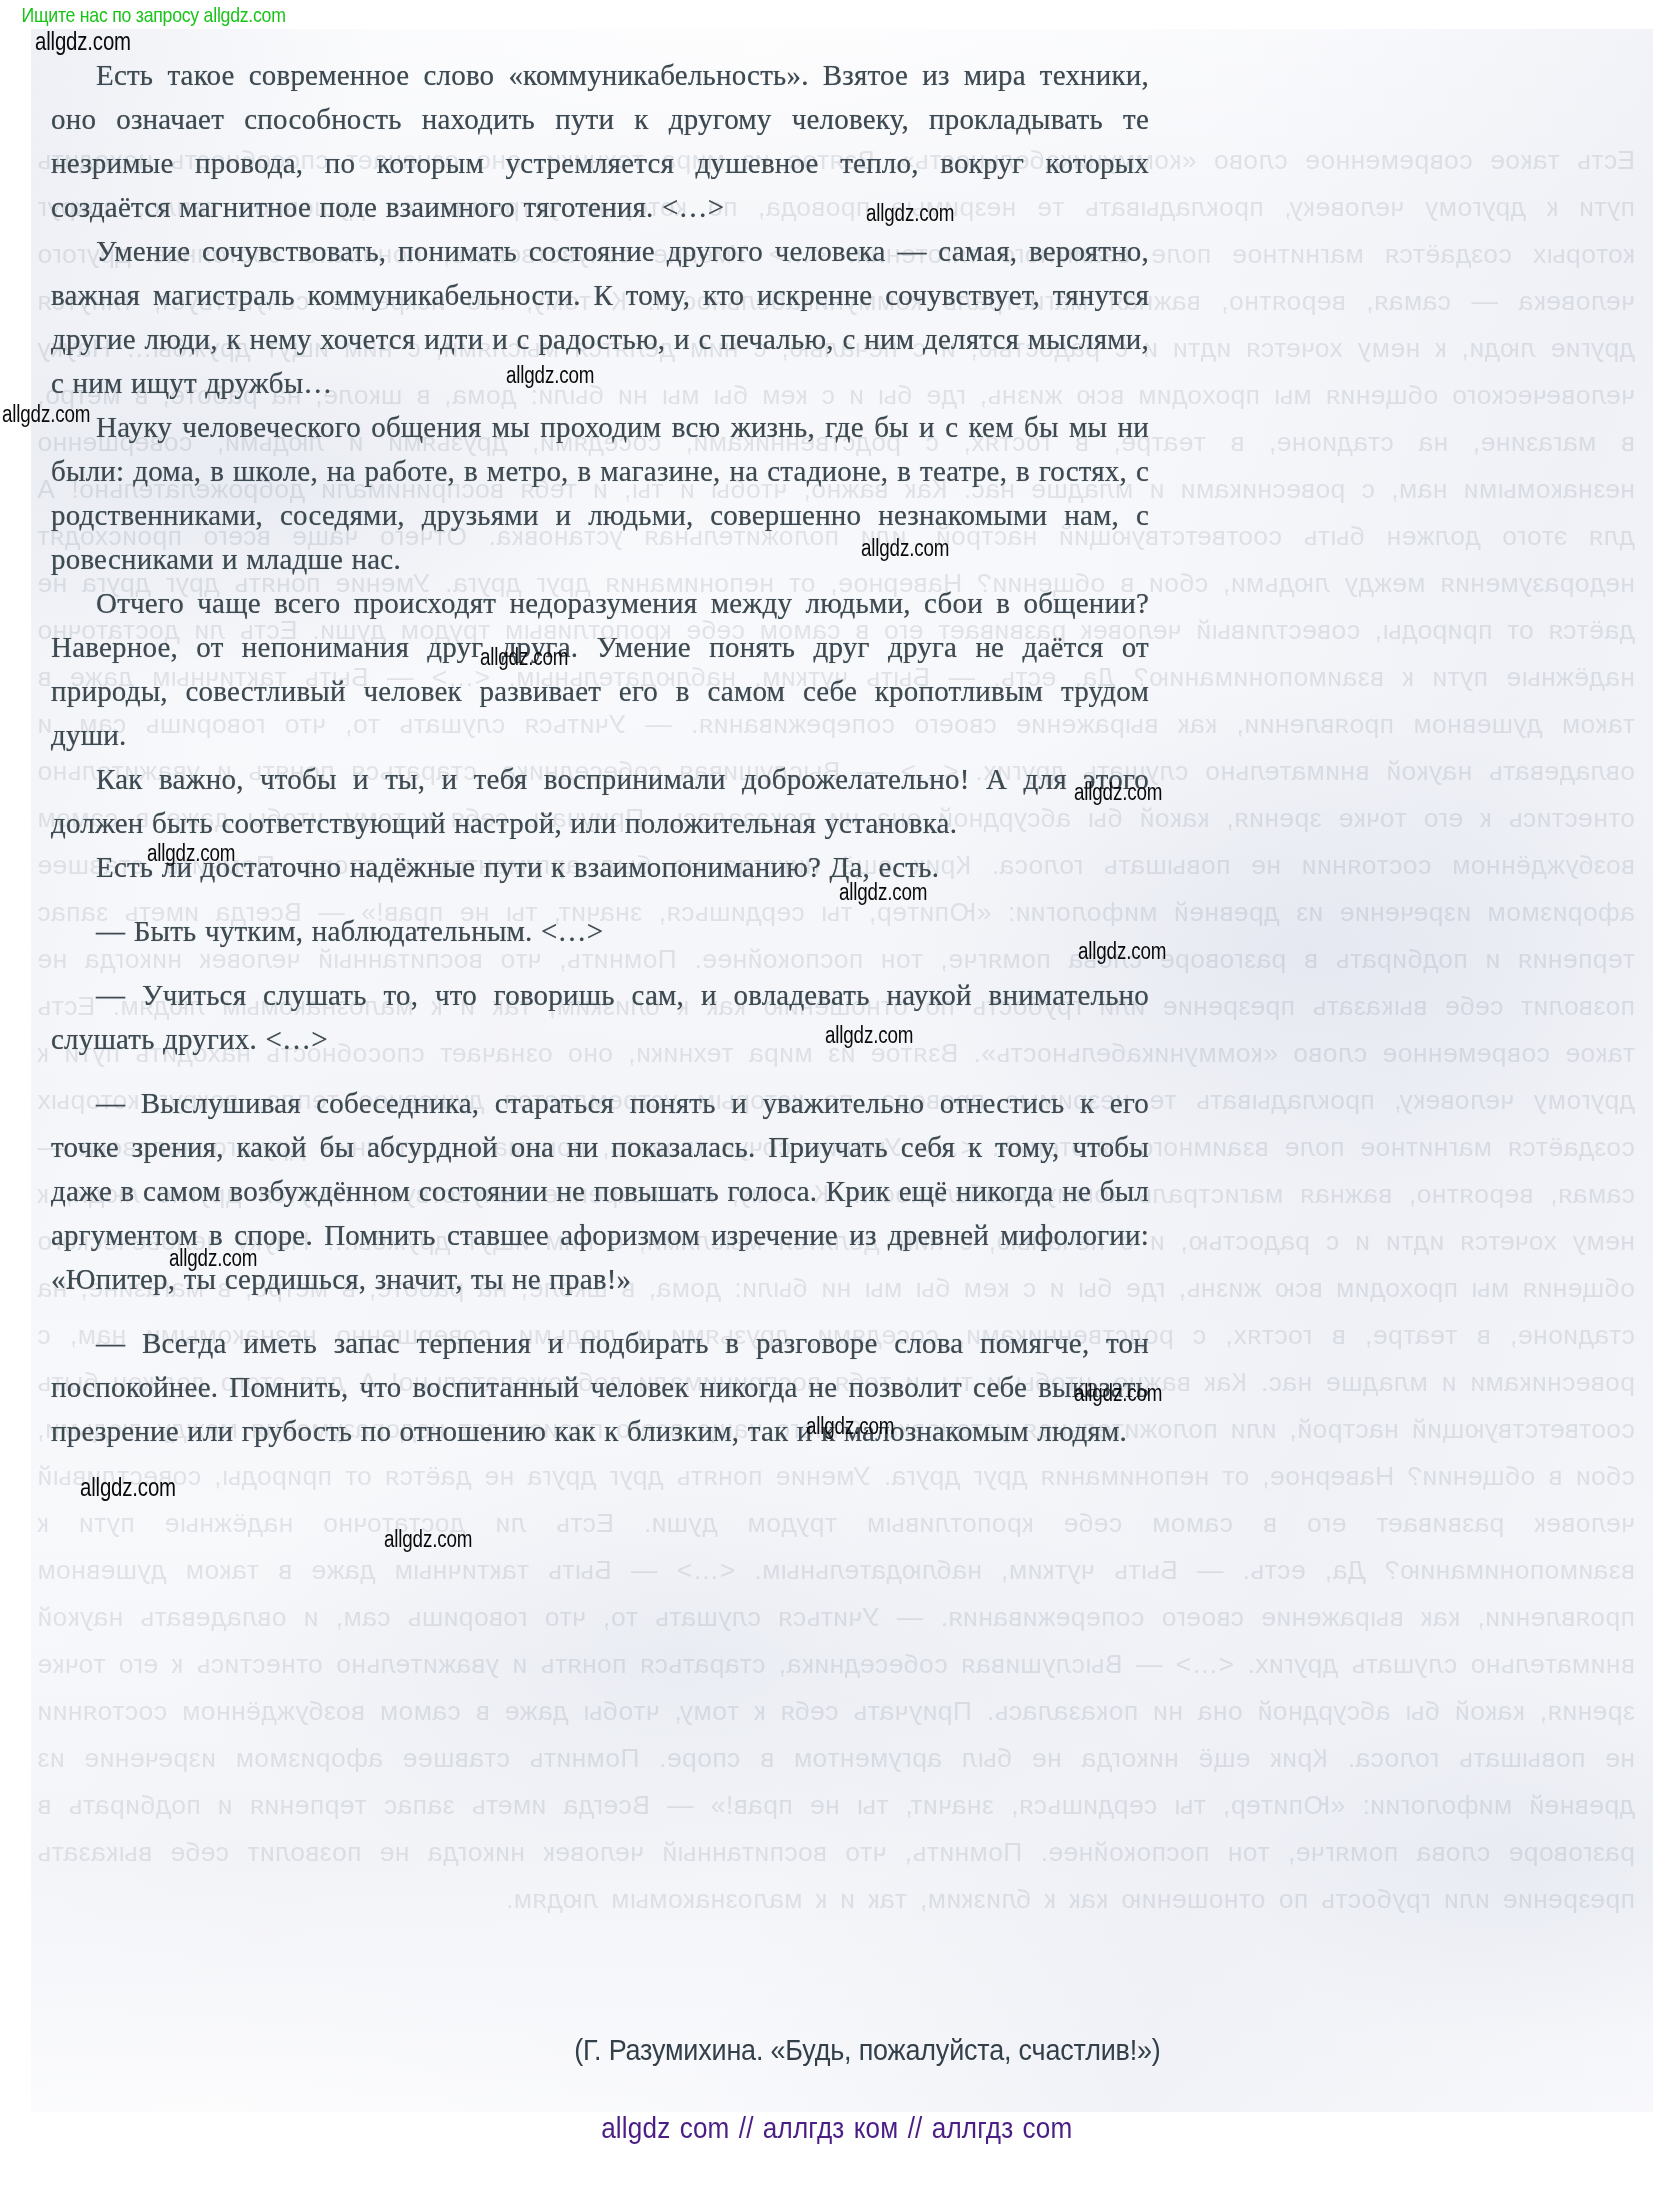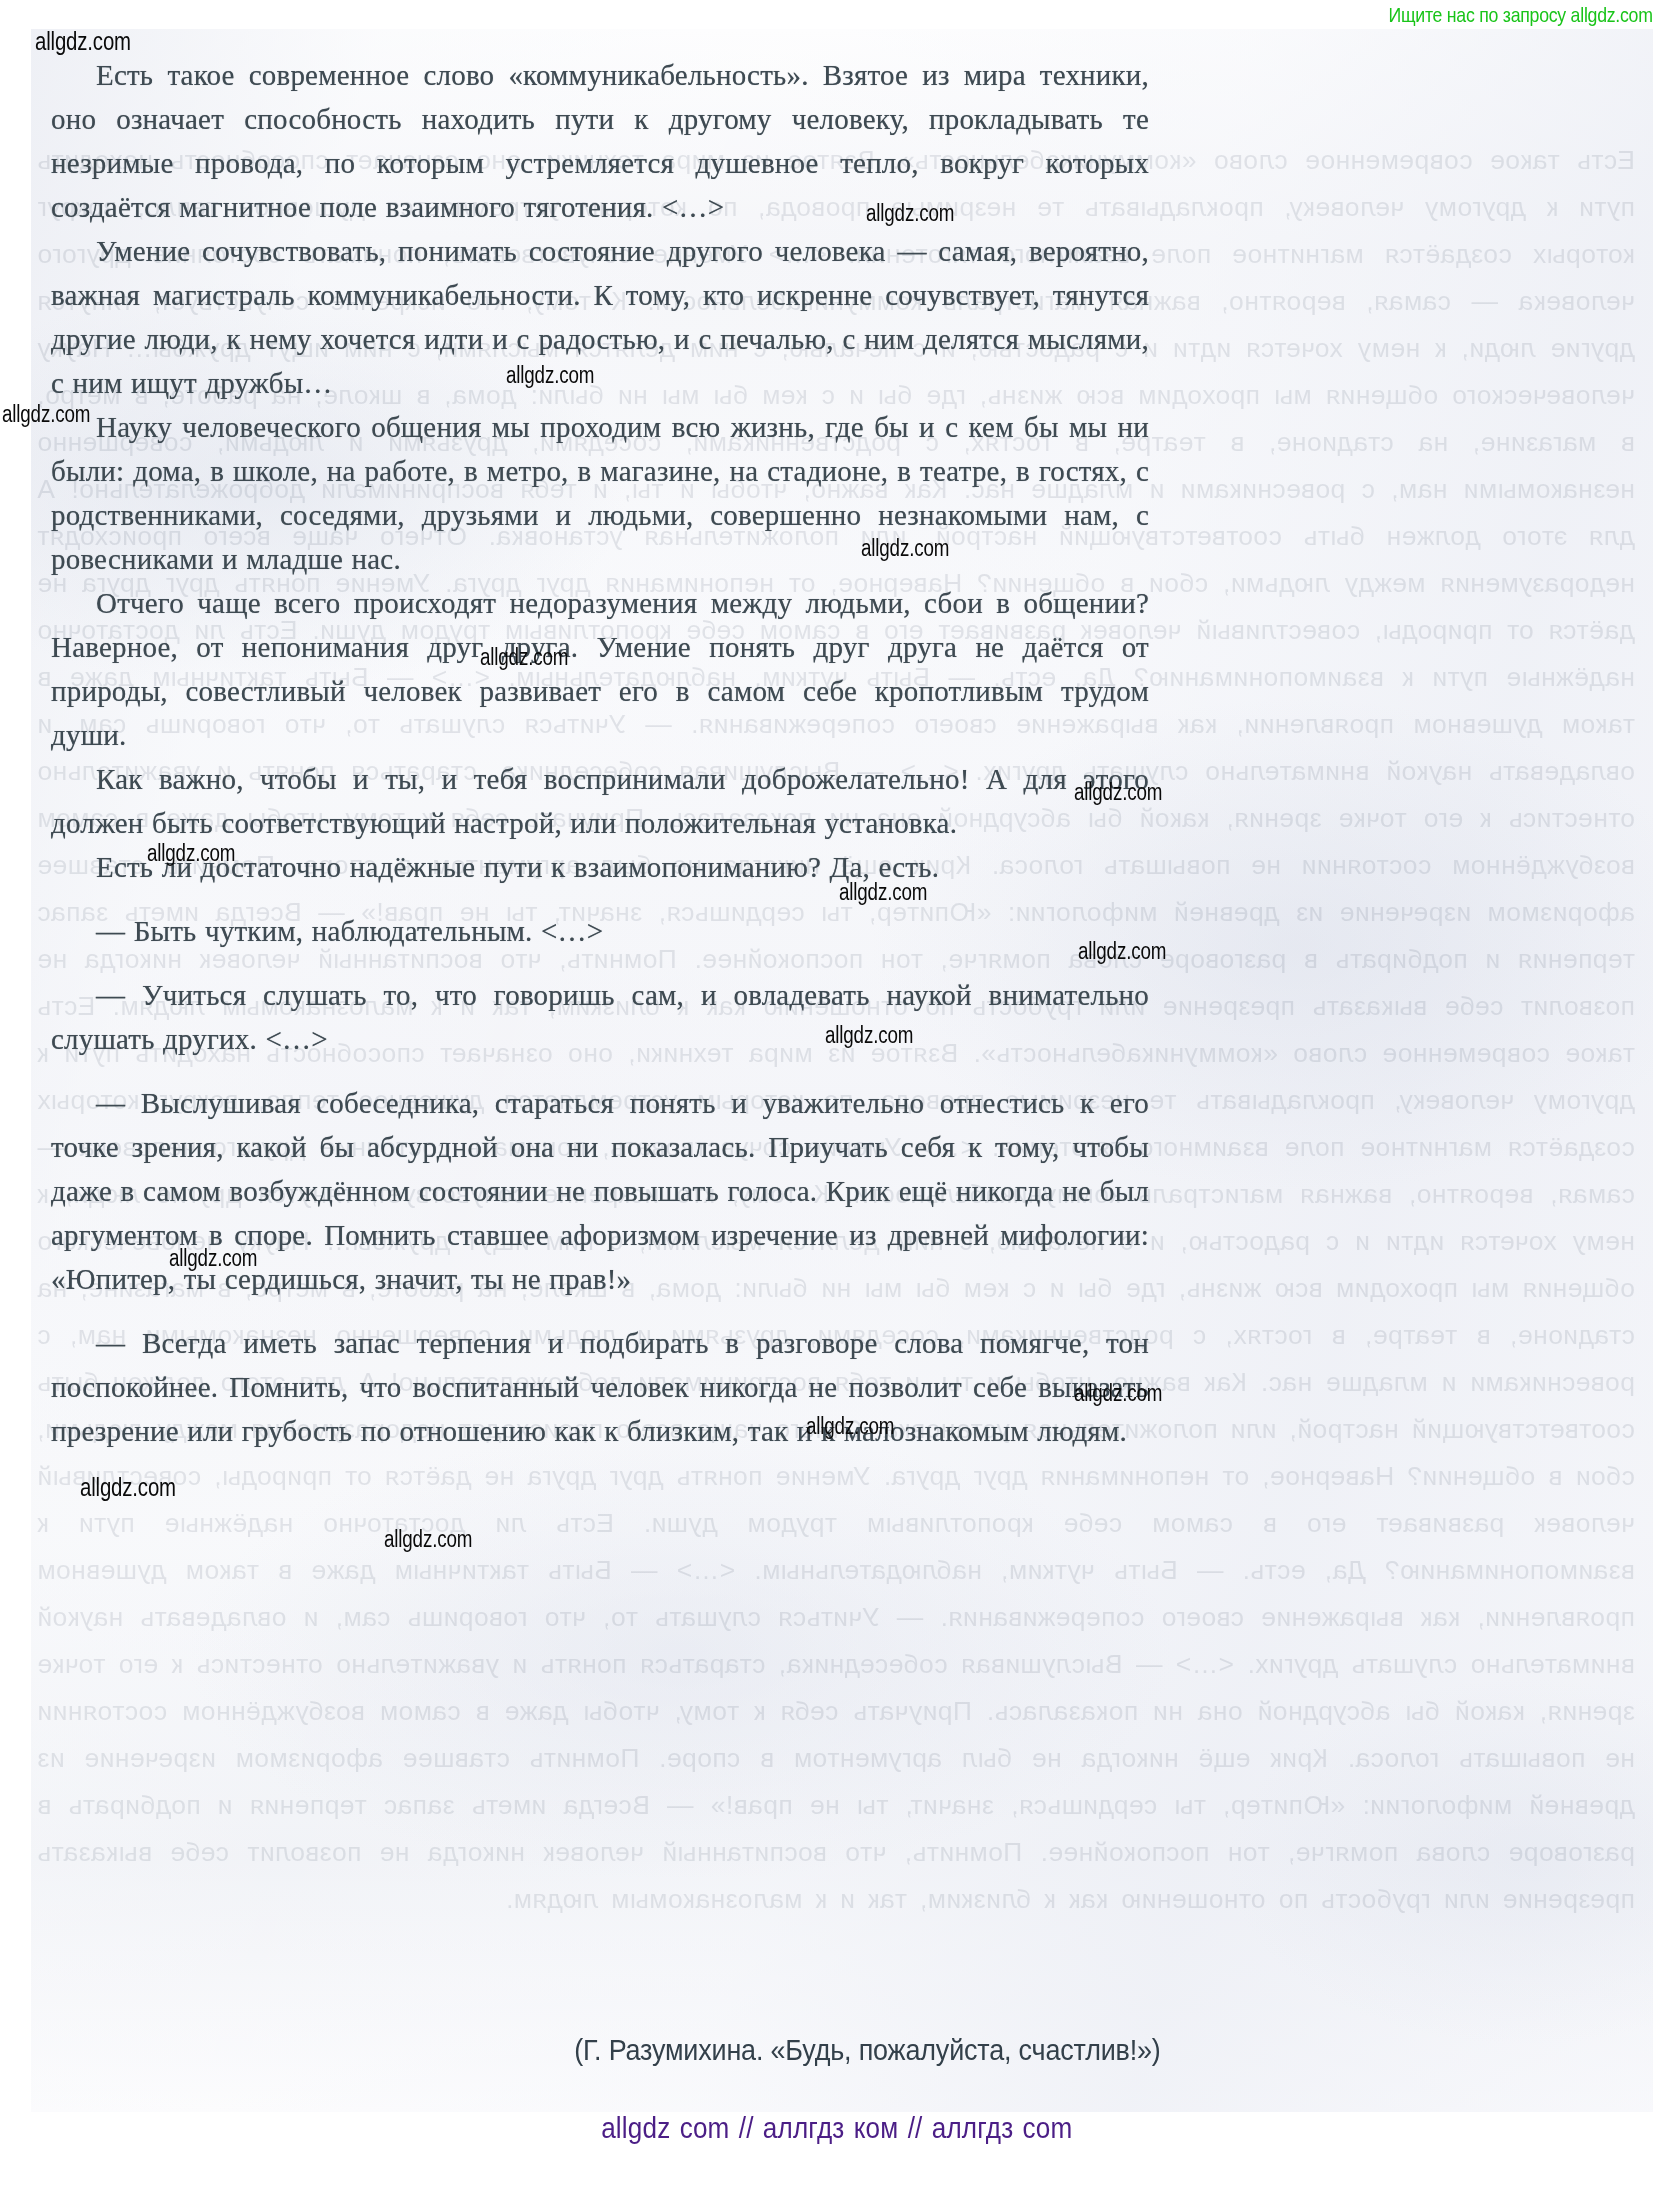--- a/index.html
+++ b/index.html
@@ -21,21 +21,21 @@
 
   
   .promo-banner {
     position: absolute;
     top: 0;
     left: 0;
     width: 1674px;
     height: 29px;
     display: flex;
     align-items: center;
-    justify-content: flex-end;
+    justify-content: flex-start;
     z-index: 40;
   }
   .promo-banner-text {
     font-family: "Liberation Sans", "DejaVu Sans", sans-serif;
     font-size: 20.6px;
     font-weight: 400;
     color: #19c419;
     letter-spacing: -0.3px;
     transform: scaleX(0.86);
     transform-origin: center center;

